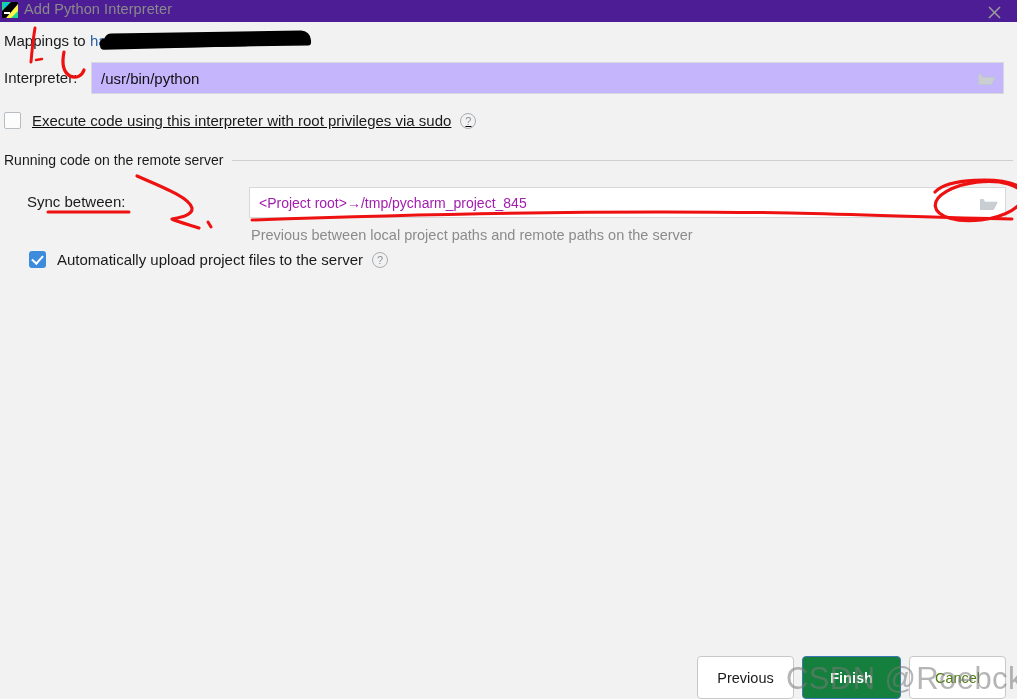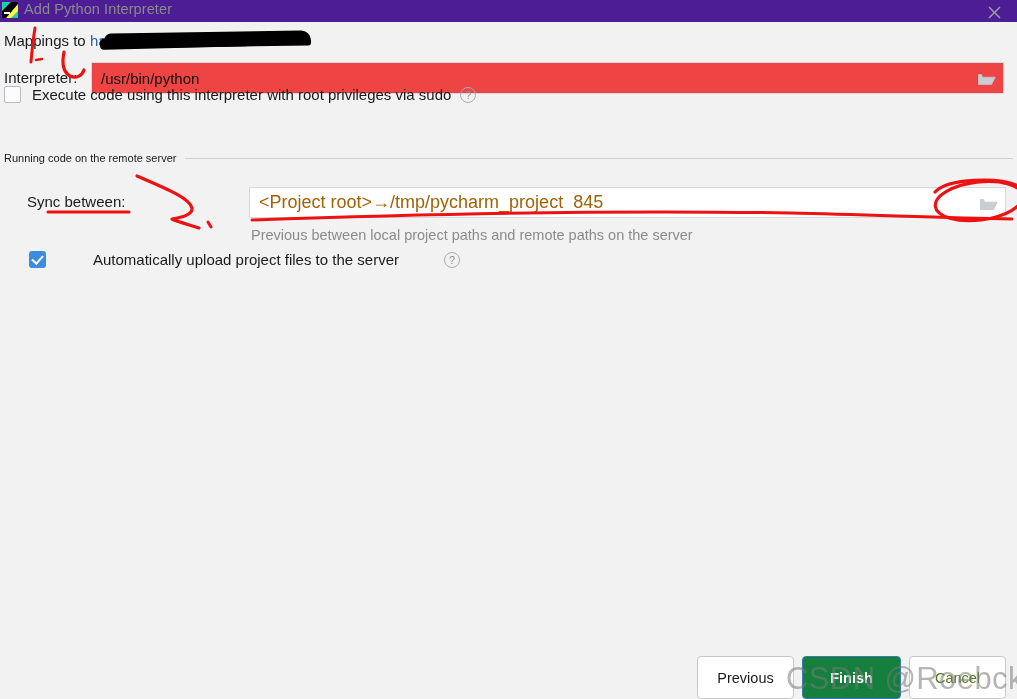--- a/index.html
+++ b/index.html
@@ -68,39 +68,39 @@
   }
 
   
   #interp-label {
     position: absolute; left: 4px; top: 69px;
     font-size: 15px; color: #1a1a1a;
   }
   #interp-field {
     position: absolute; left: 91px; top: 62px;
     width: 913px; height: 32px;
-    background: #ef4444;
+    background: #c4b5fd;
     border: 1px solid #d6d9dc;
     display: flex; align-items: center;
   }
   #interp-value {
     margin-left: 9px;
     font-size: 15px; color: #111111;
     white-space: nowrap;
   }
   #interp-browse {
     position: absolute; right: 1px; top: 1px;
     width: 30px; height: 30px;
     display: flex; align-items: center; justify-content: center;
   }
 
   
   #sudo-row {
-    position: absolute; left: 4px; top: 86px;
-    display: flex; align-items: center;
+    position: absolute; left: 4px; top: 112px;
+    display: flex; align-items: center; text-decoration: underline;
   }
   .cb-unchecked {
     width: 17px; height: 17px;
     border: 1px solid #b6bcc2;
     background: #fcfcfc;
     border-radius: 2px;
   }
   .cb-checked {
     width: 17px; height: 17px;
     background: #3d8bdd;
@@ -134,21 +134,21 @@
     font-family: "Liberation Sans", sans-serif;
   }
 
   
   #section-wrap {
     position: absolute; left: 4px; top: 152px;
     width: 1009px;
     display: flex; align-items: center;
   }
   #section-title {
-    font-size: 11px; color: #1a1a1a;
+    font-size: 14px; color: #1a1a1a;
     white-space: nowrap;
   }
   #section-rule {
     flex: 1;
     height: 1px;
     background: #cfcfcf;
     margin-left: 9px;
   }
 
   
@@ -158,38 +158,38 @@
   }
   #sync-field {
     position: absolute; left: 249px; top: 187px;
     width: 757px; height: 31px;
     background: #ffffff;
     border: 1px solid #d6d9dc;
     display: flex; align-items: center;
   }
   #sync-value {
     margin-left: 9px;
-    font-size: 18px; color: #a16207;
+    font-size: 14px; color: #a21caf;
     white-space: nowrap;
   }
   #sync-browse {
     position: absolute; right: 1px; top: 1px;
     width: 30px; height: 29px;
     display: flex; align-items: center; justify-content: center;
   }
   #sync-hint {
     position: absolute; left: 251px; top: 227px;
     font-size: 14.5px; color: #8b8b8b;
     white-space: nowrap;
   }
 
   
   #auto-row {
     position: absolute; left: 29px; top: 251px;
-    display: flex; align-items: center; gap: 36px;
+    display: flex; align-items: center;
   }
 
   
   .btn {
     position: absolute;
     height: 43px;
     border-radius: 4px;
     display: flex; align-items: center; justify-content: center;
     font-size: 14.5px;
     cursor: default;

